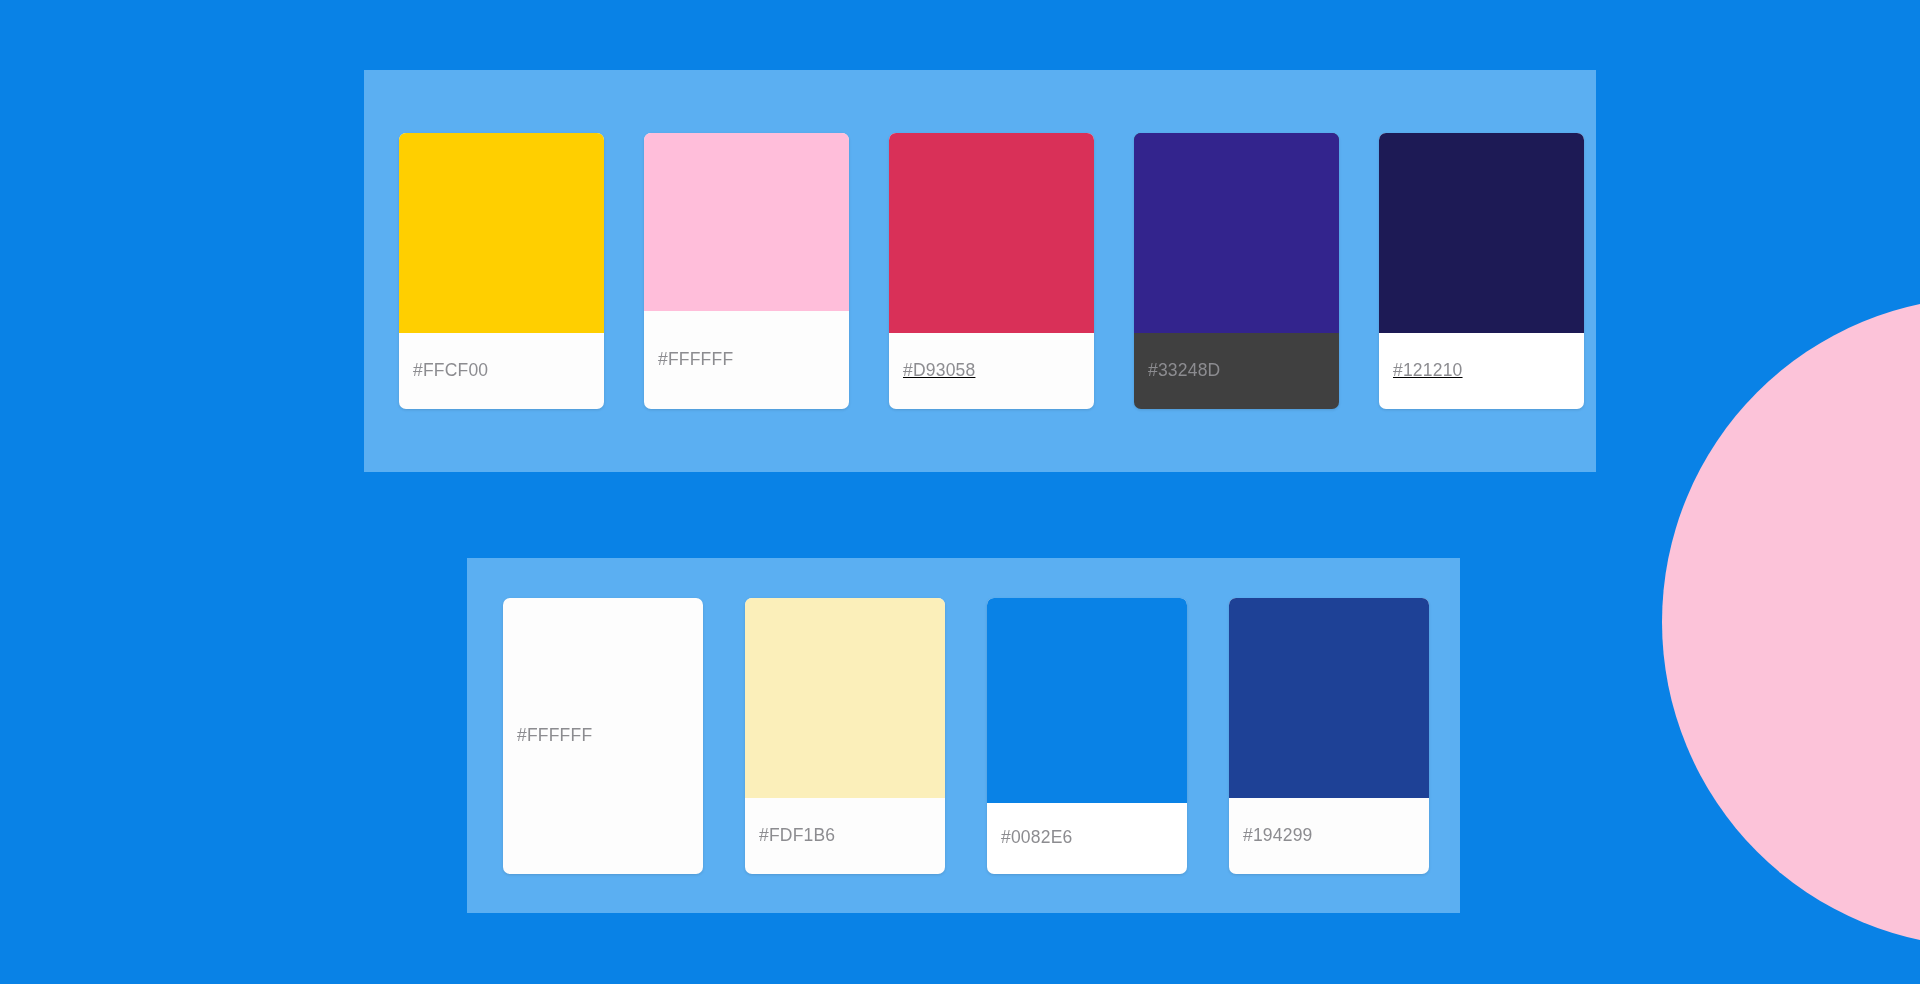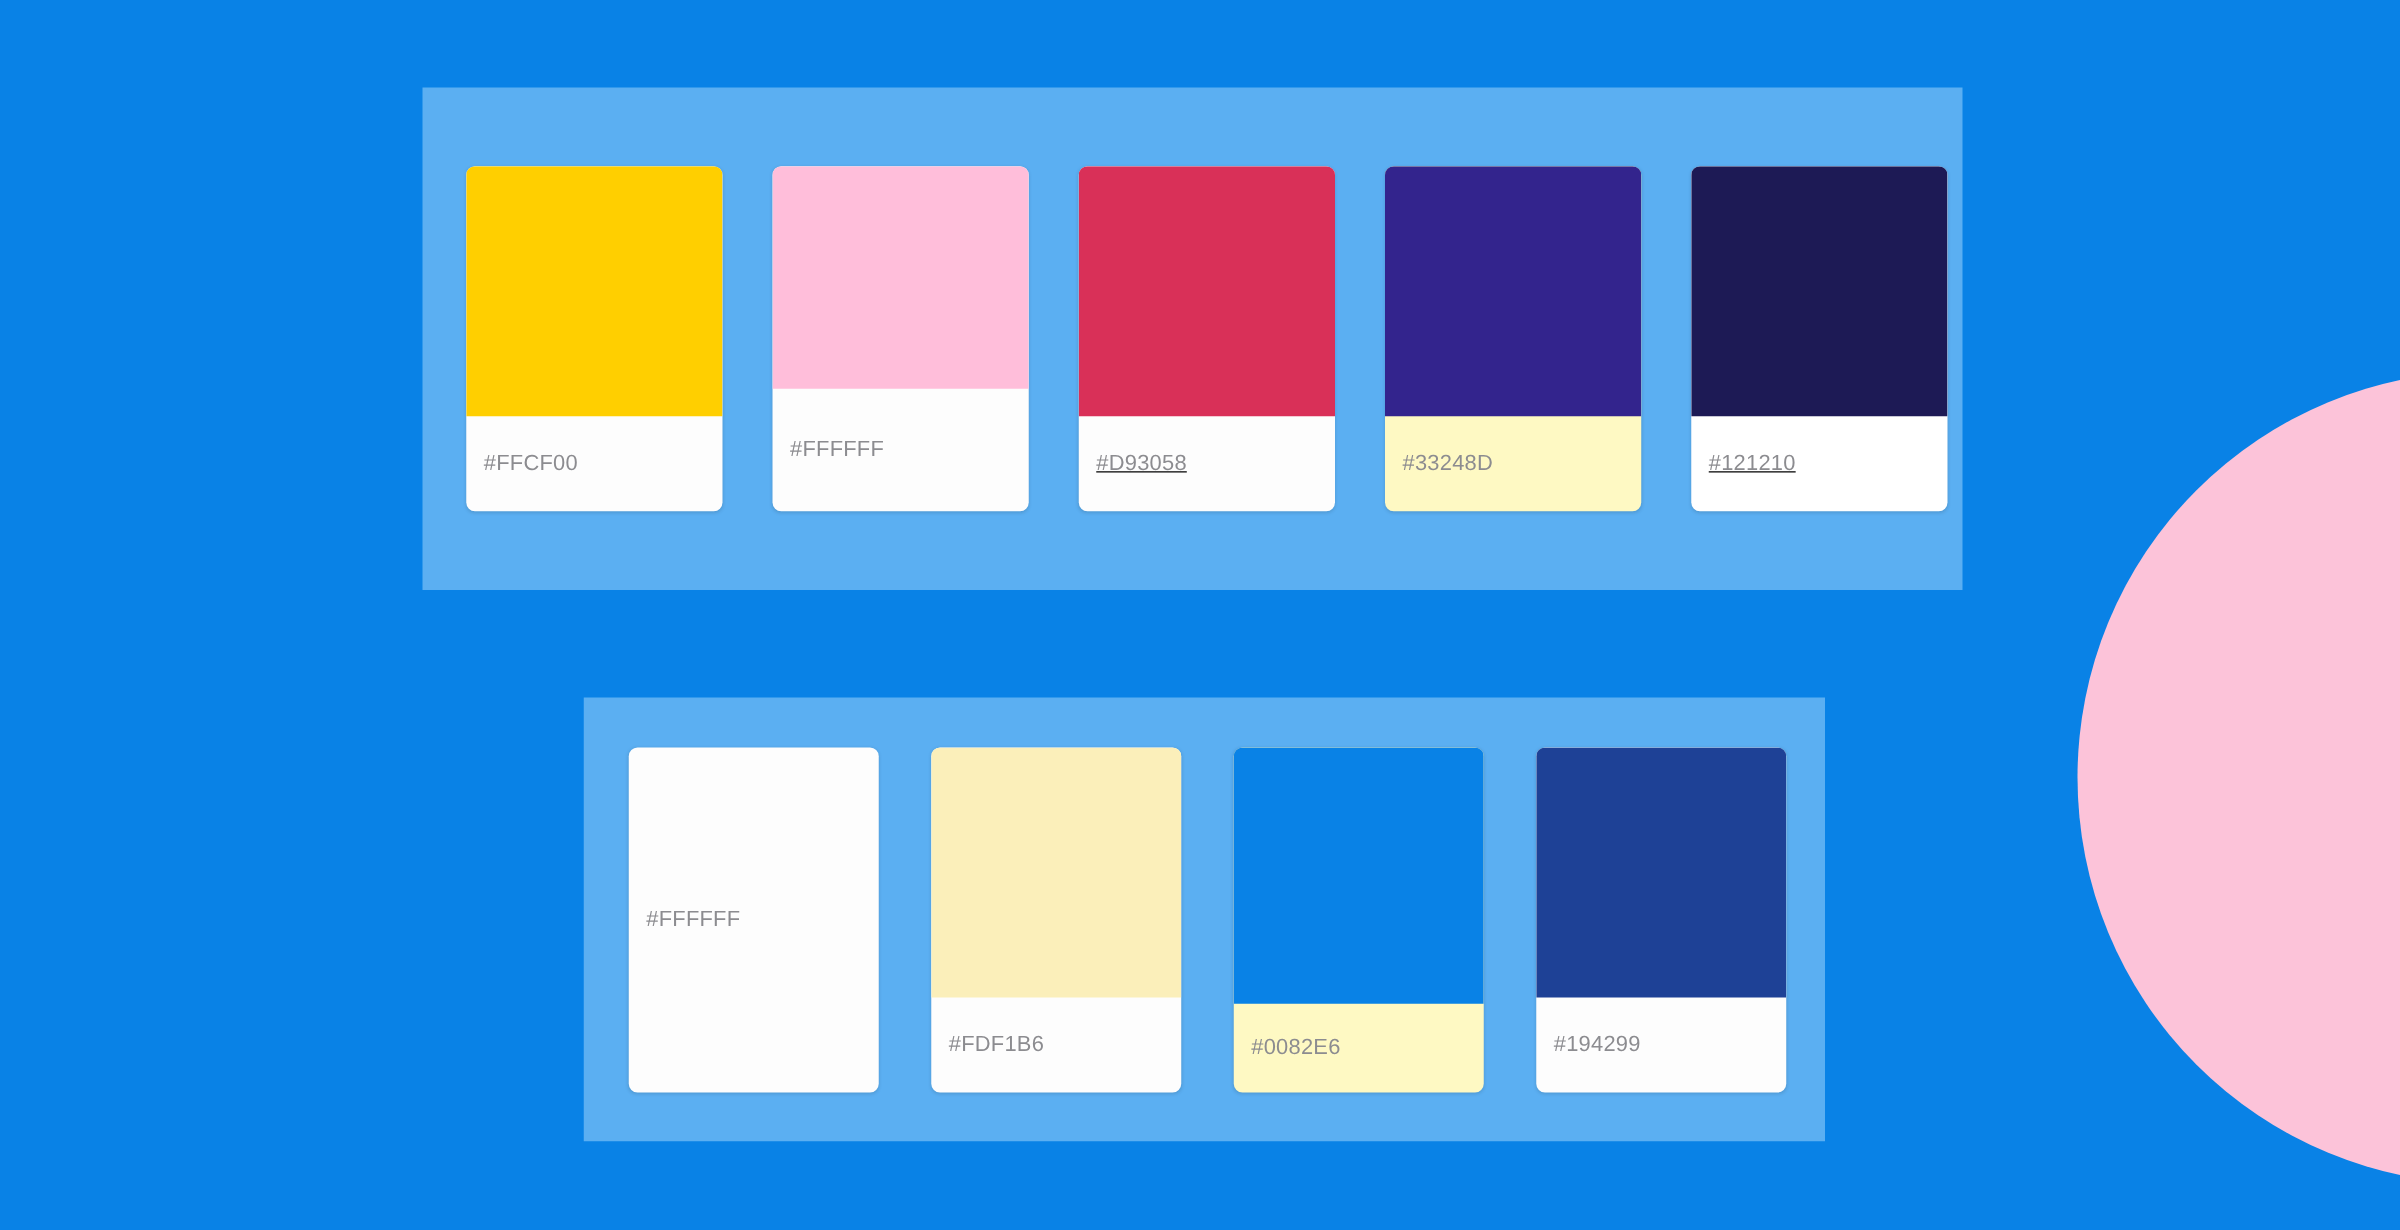--- a/index.html
+++ b/index.html
@@ -28,21 +28,21 @@
 
   
   .panel {
     position:absolute;
     background:#5BAFF2;
     z-index:1;
     display:flex;
     align-items:center;
   }
   #palette-panel-primary {
-    left:338px;  top:70px;
+    left:364px;  top:70px;
     width:1232px; height:402px;
     padding-left:35px;
   }
   #palette-panel-secondary {
     left:467px;  top:558px;
     width:993px;  height:355px;
     padding-left:36px;
     text-align:right;
   }
 
@@ -103,21 +103,21 @@
         <div class="swatch-caption">
           <span class="swatch-hex" style="color: rgb(140, 140, 144);">#FFFFFF</span>
         </div>
       </div>
       <div class="swatch-card" style="background: rgb(253, 253, 253); text-decoration: underline;">
         <div class="swatch-chip" style="background: rgb(217, 48, 88); height: 200px;"></div>
         <div class="swatch-caption">
           <span class="swatch-hex" style="color: rgb(140, 140, 144);">#D93058</span>
         </div>
       </div>
-      <div class="swatch-card" style="background: #fef9c3;">
+      <div class="swatch-card" style="background: #404040;">
         <div class="swatch-chip" style="background: rgb(51, 36, 141); height: 200px;"></div>
         <div class="swatch-caption">
           <span class="swatch-hex" style="color: rgb(140, 140, 144);">#33248D</span>
         </div>
       </div>
       <div class="swatch-card" style="background: #ffffff; text-decoration: underline;">
         <div class="swatch-chip" style="background: rgb(29, 26, 85); height: 200px;"></div>
         <div class="swatch-caption">
           <span class="swatch-hex" style="color: rgb(140, 140, 144);">#121210</span>
         </div>
@@ -132,21 +132,21 @@
         <div class="swatch-caption">
           <span class="swatch-hex" style="color: rgb(140, 140, 144);">#FFFFFF</span>
         </div>
       </div>
       <div class="swatch-card" style="background: rgb(253, 253, 253);">
         <div class="swatch-chip" style="background: rgb(251, 239, 186); height: 200px;"></div>
         <div class="swatch-caption">
           <span class="swatch-hex" style="color: rgb(140, 140, 144);">#FDF1B6</span>
         </div>
       </div>
-      <div class="swatch-card" style="background: #fef9c3;">
+      <div class="swatch-card" style="background: #ffffff;">
         <div class="swatch-chip" style="background: rgb(9, 130, 230); height: 205px;"></div>
         <div class="swatch-caption">
           <span class="swatch-hex" style="color: rgb(140, 140, 144);">#0082E6</span>
         </div>
       </div>
       <div class="swatch-card" style="background: rgb(253, 253, 253);">
         <div class="swatch-chip" style="background: rgb(30, 65, 150); height: 200px;"></div>
         <div class="swatch-caption">
           <span class="swatch-hex" style="color: rgb(140, 140, 144);">#194299</span>
         </div>

